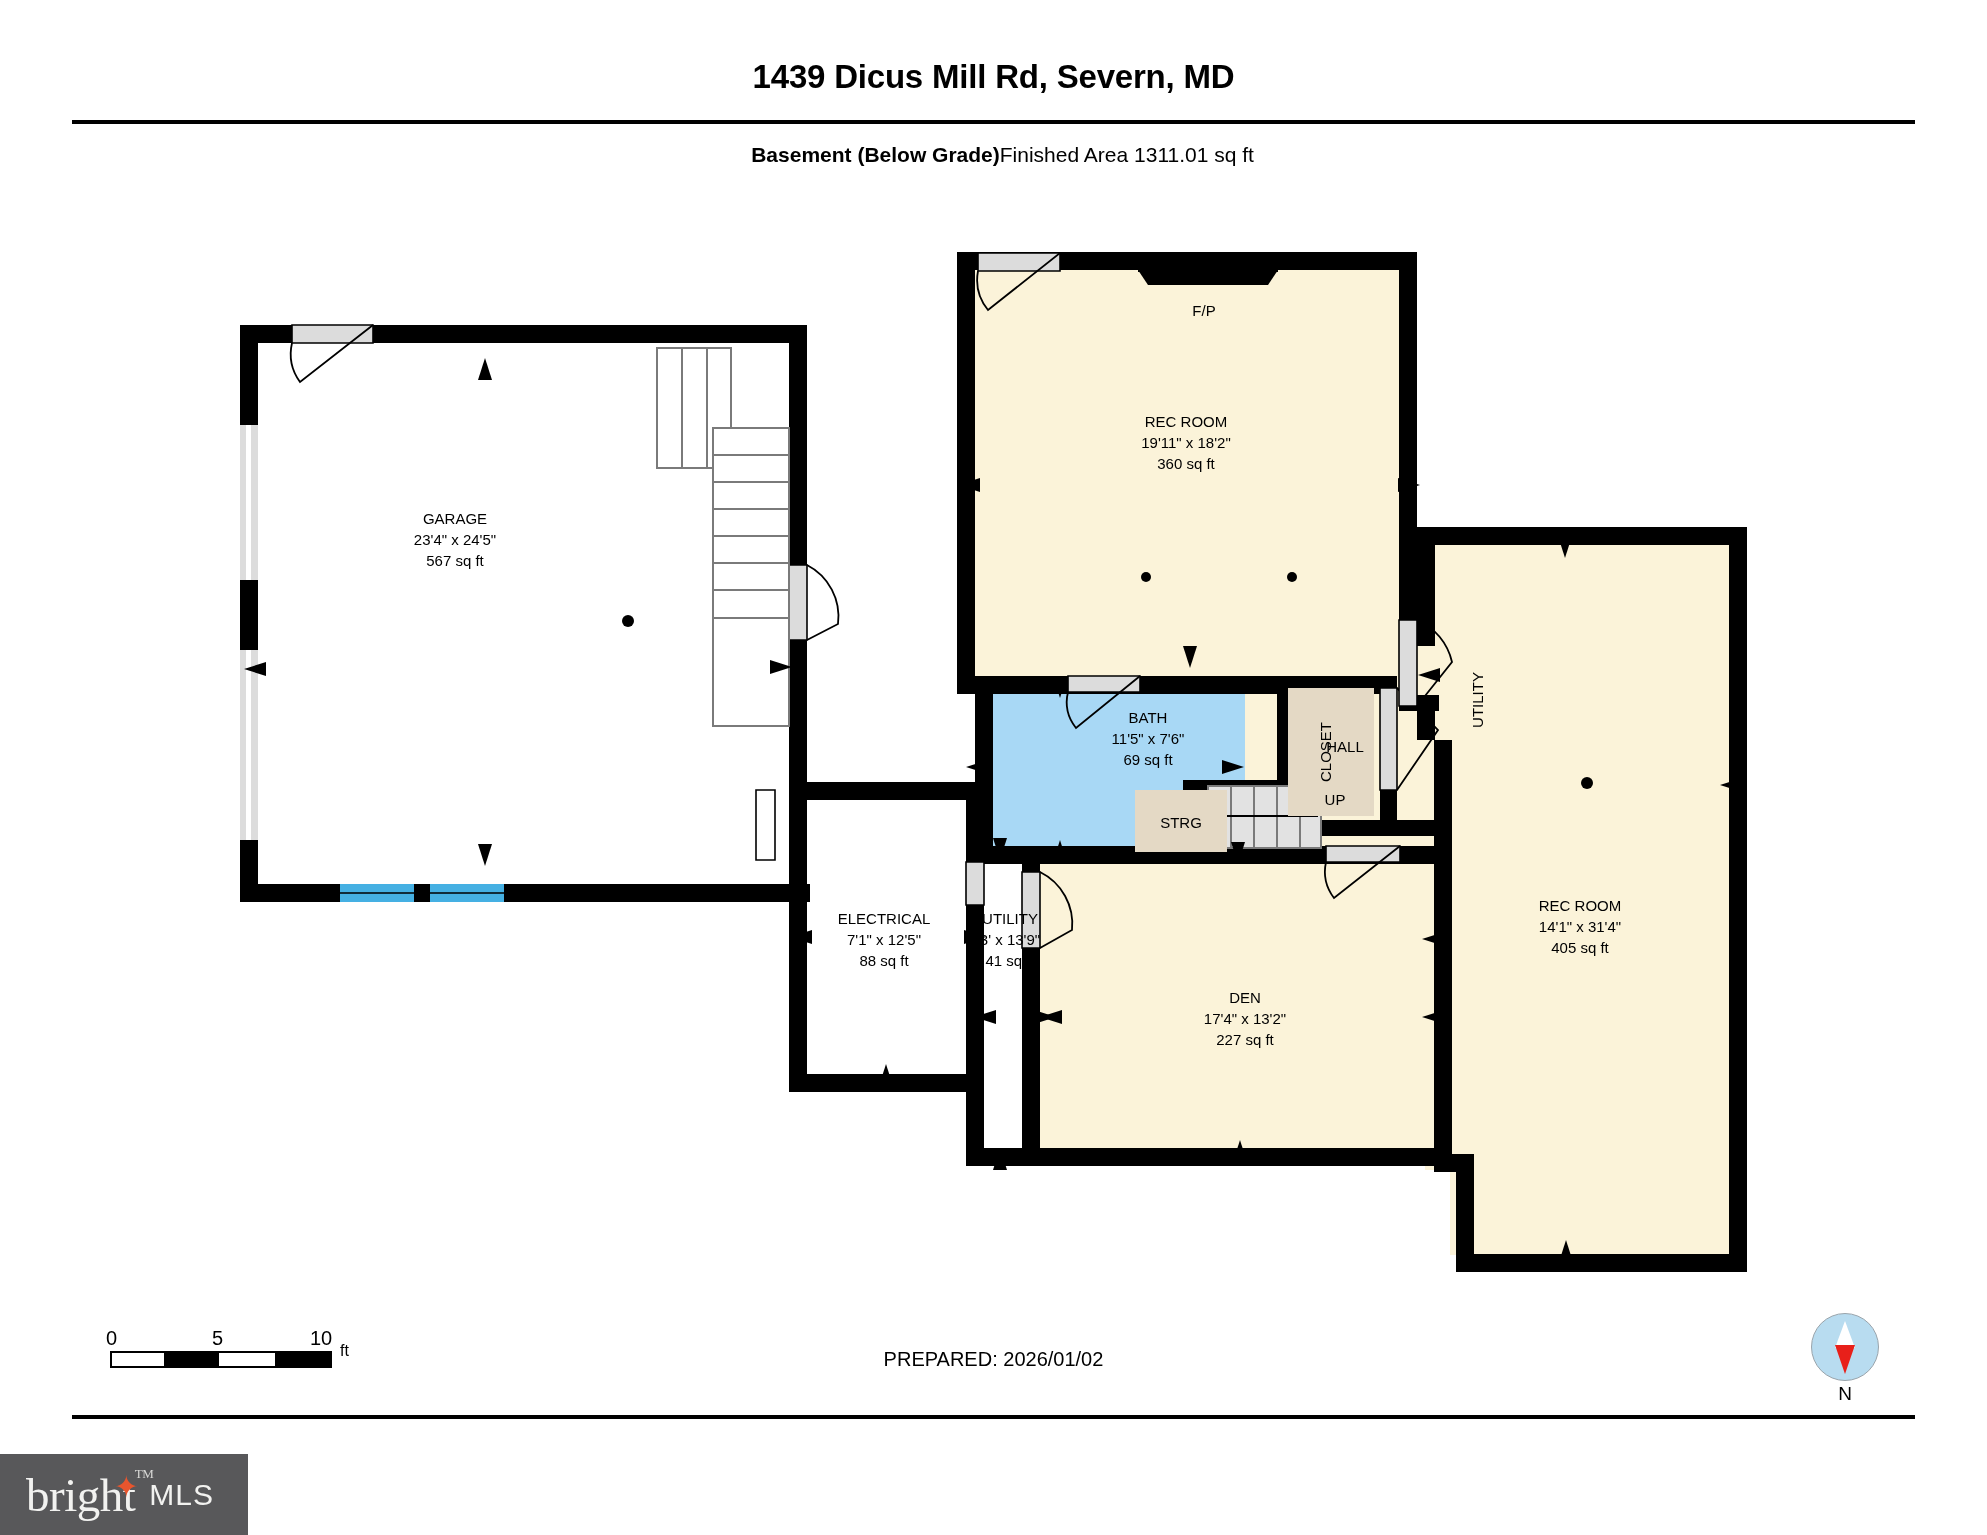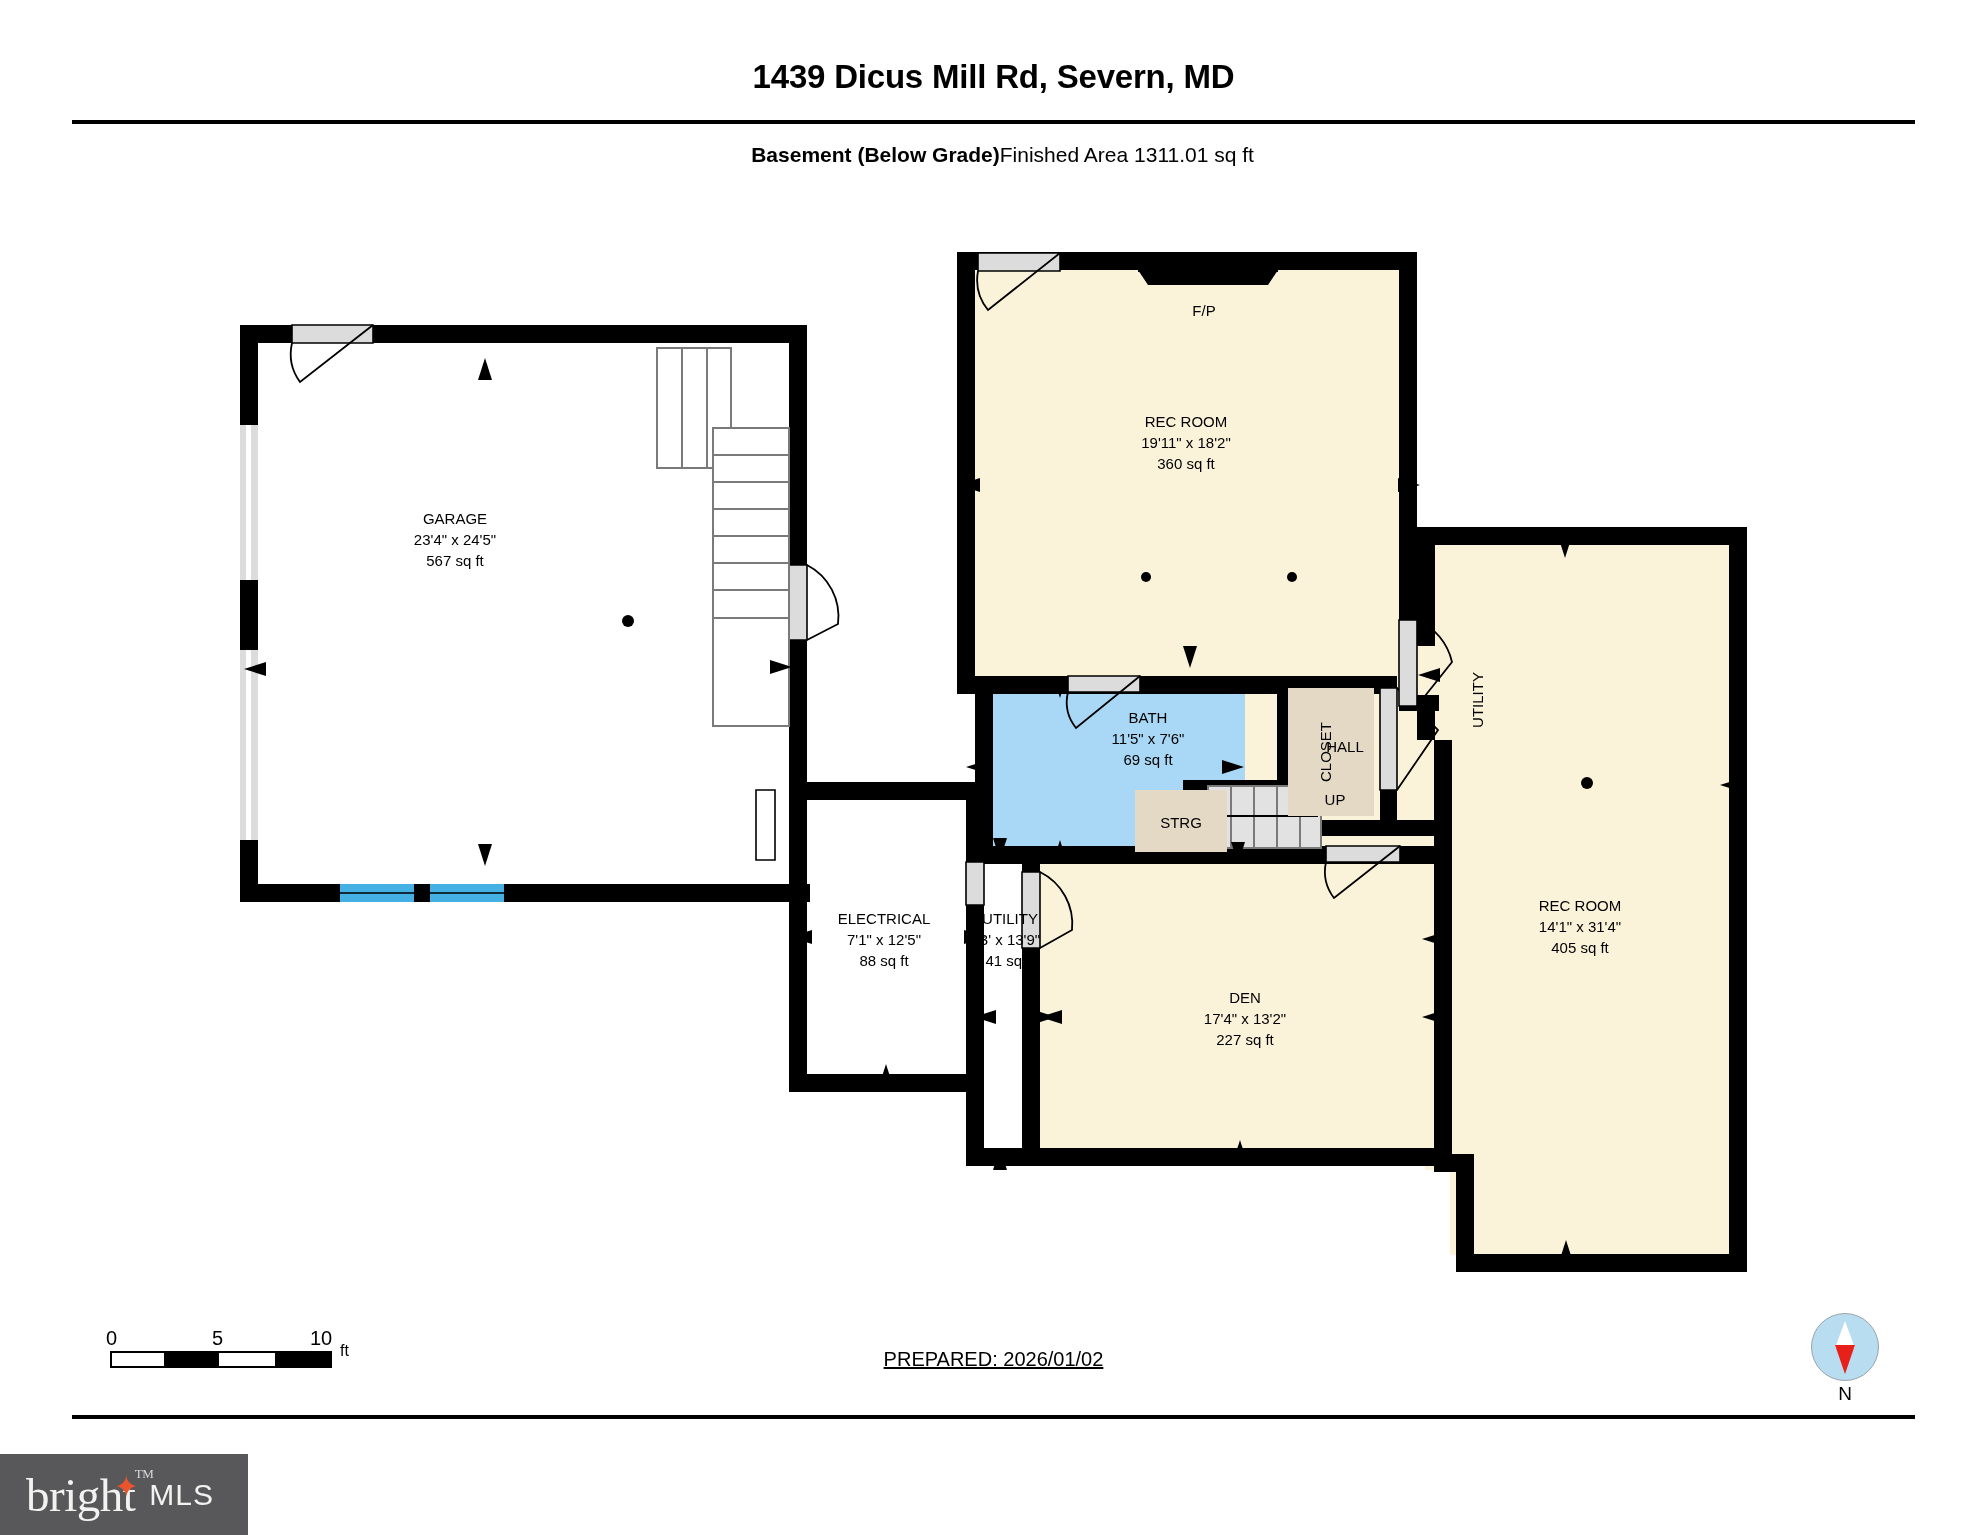--- a/index.html
+++ b/index.html
@@ -104,21 +104,20 @@
     font-size: 16px;
   }
 
   #prepared {
     position: absolute;
     top: 1348px;
     left: 0;
     width: 1987px;
     text-align: center;
     font-size: 20px;
-    text-decoration: underline;
   }
 
   #compass {
     position: absolute;
     left: 1790px;
     top: 1313px;
     width: 110px;
     text-align: center;
   }
   .compass-circle {

